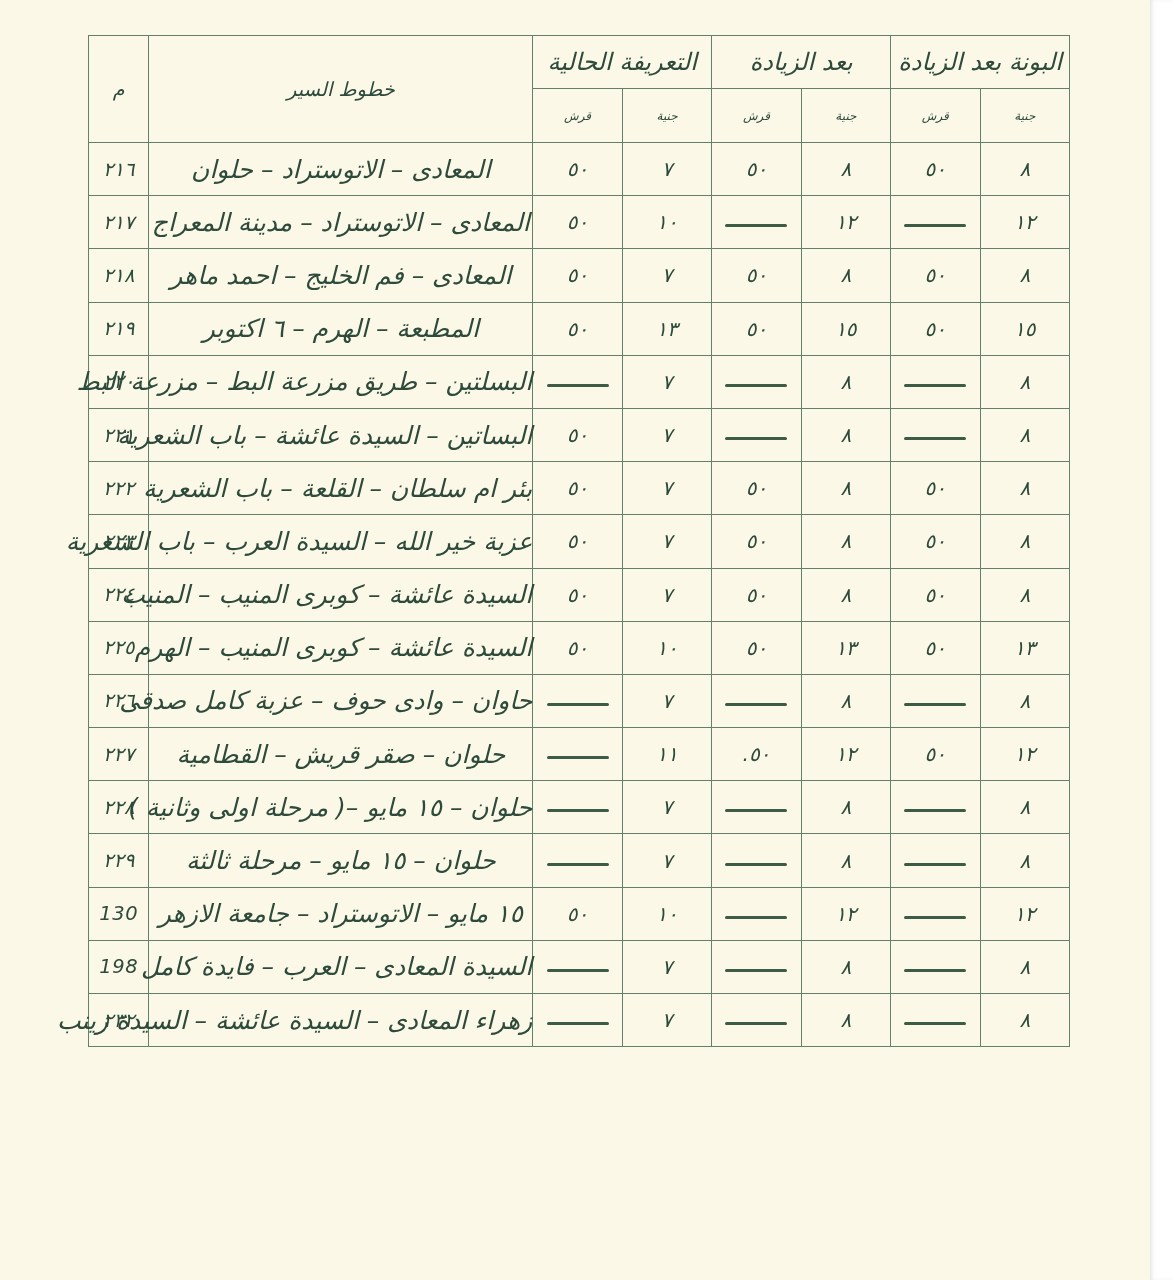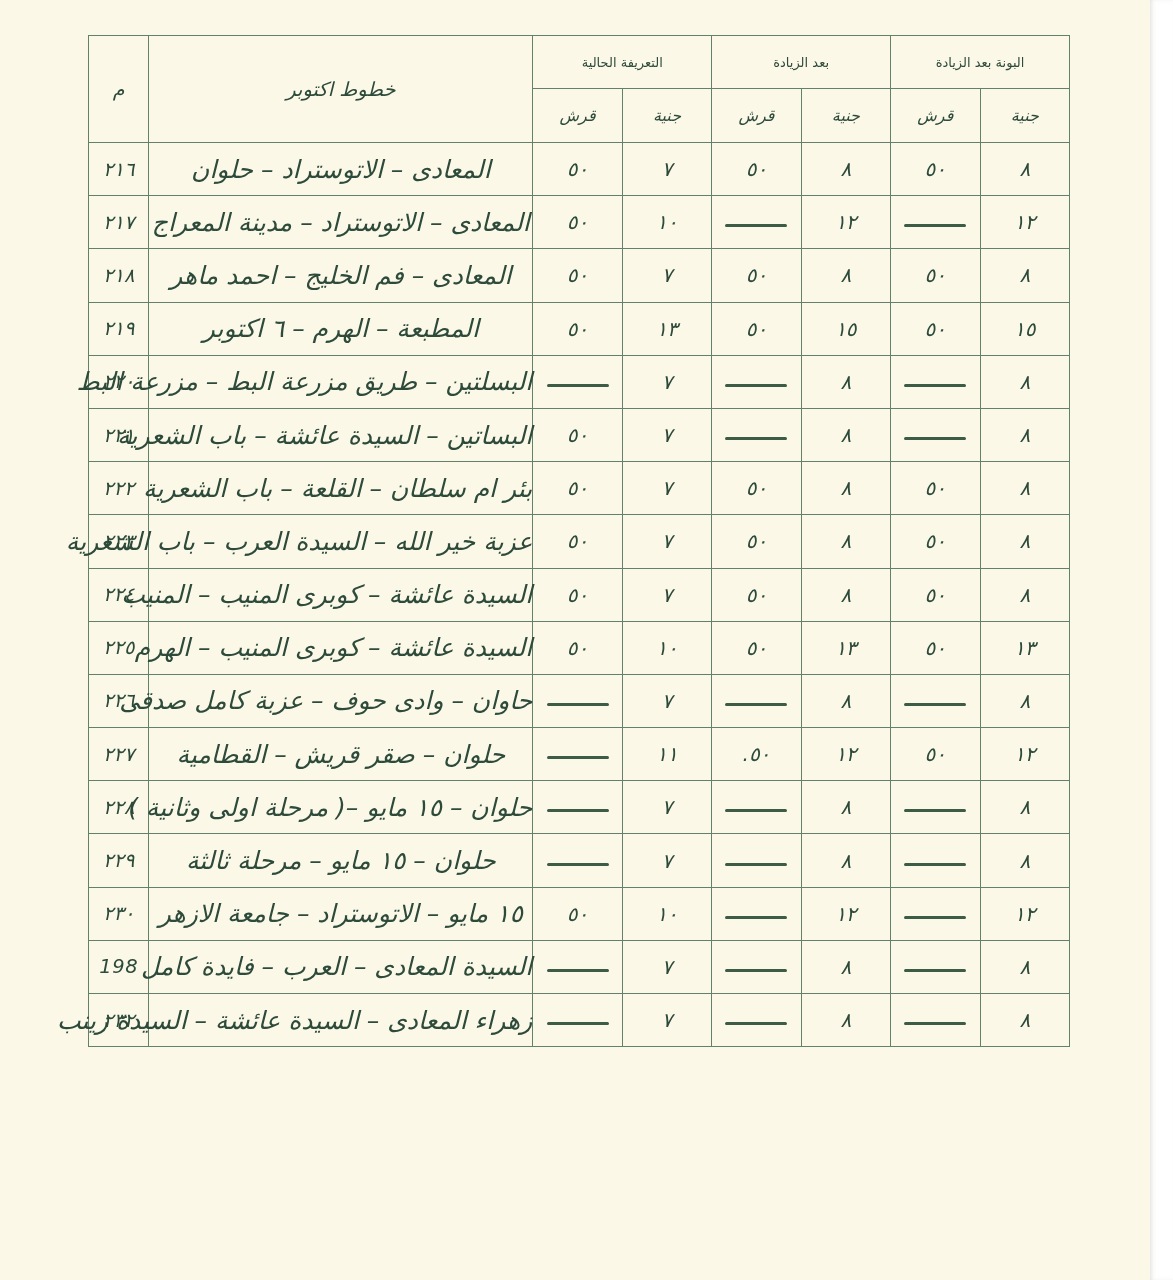--- a/index.html
+++ b/index.html
@@ -48,26 +48,27 @@
     padding: 0;
     text-align: center;
     vertical-align: middle;
     font-weight: normal;
     color: #2d4a3a;
   }
 
   
   .grp-head {
     height: 52px;
-    font-size: 13px;
+    font-size: 24px;
+    font-style: italic;
     letter-spacing: 0.2px;
   }
   .sub-head {
     height: 53px;
-    font-size: 16px;
+    font-size: 12px;
     font-style: italic;
   }
   .route-head {
     font-size: 19.5px;
     font-style: italic;
   }
   .num-head {
     font-size: 19px;
     font-style: italic;
   }
@@ -121,21 +122,21 @@
       <col class="c-money">
         <col class="c-money">
       <col class="c-route">
         <col class="c-num">
     </colgroup>
     <thead>
       <tr>
         <th class="grp-head" colspan="2">البونة بعد الزيادة</th>
         <th class="grp-head" colspan="2">بعد الزيادة</th>
         <th class="grp-head" colspan="2">التعريفة الحالية</th>
-        <th class="route-head" rowspan="2">خطوط اكتوبر</th>
+        <th class="route-head" rowspan="2">خطوط السير</th>
         <th class="num-head" rowspan="2">م</th>
       </tr>
       <tr>
         <th class="sub-head">جنية</th>
         <th class="sub-head">قرش</th>
         <th class="sub-head">جنية</th>
         <th class="sub-head">قرش</th>
         <th class="sub-head">جنية</th>
         <th class="sub-head">قرش</th>
       </tr>
@@ -282,21 +283,21 @@
           <td class="cell-num">٢٢٩</td>
         </tr>
         <tr>
           <td class="cell-money">١٢</td>
           <td class="cell-money"><span class="blank-rule"></span></td>
           <td class="cell-money">١٢</td>
           <td class="cell-money"><span class="blank-rule"></span></td>
           <td class="cell-money">١٠</td>
           <td class="cell-money">٥٠</td>
           <td class="cell-route">١٥ مايو – الاتوستراد – جامعة الازهر</td>
-          <td class="cell-num">٢٣٠</td>
+          <td class="cell-num">130</td>
         </tr>
         <tr>
           <td class="cell-money">٨</td>
           <td class="cell-money"><span class="blank-rule"></span></td>
           <td class="cell-money">٨</td>
           <td class="cell-money"><span class="blank-rule"></span></td>
           <td class="cell-money">٧</td>
           <td class="cell-money"><span class="blank-rule"></span></td>
           <td class="cell-route">السيدة المعادى – العرب – فايدة كامل</td>
           <td class="cell-num">198</td>

